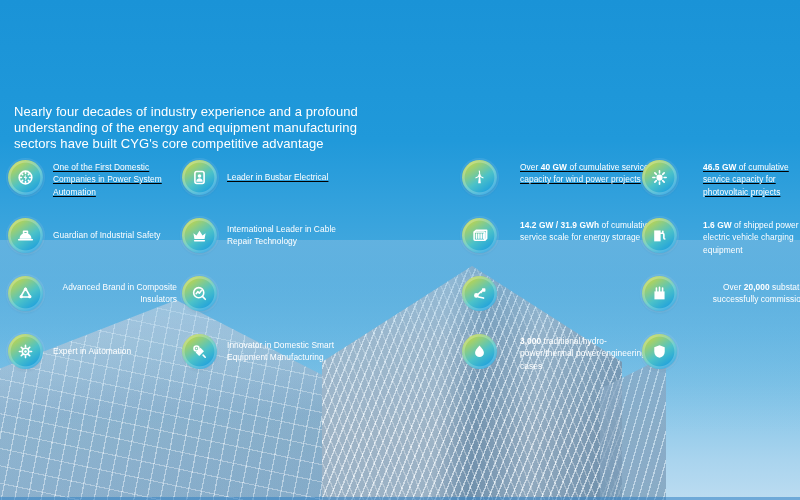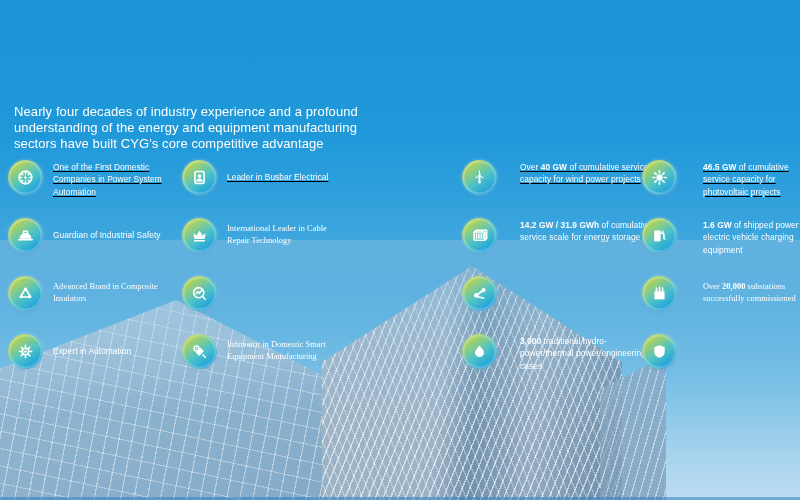--- a/index.html
+++ b/index.html
@@ -109,26 +109,26 @@
 
   
   .col-a .itext{ margin-left:10px; width:124px; }
   .col-b .itext{ margin-left:10px; width:124px; }
   .col-c .itext{ margin-left:23px; width:133px; }
   .col-d .itext{ margin-left:26px; width:112px; }
 
   
   .s0{ position:absolute; top:0px;text-decoration:underline;   }
   .s1{ position:absolute; top:58px;  }
-  .s2{ position:absolute; top:116px; }
+  .s2{ position:absolute; top:116px;text-align:right; }
   .s3{ position:absolute; top:174px; }
 
   
   .center .itext{ padding-top:11px; }
-  .center2 .itext{ padding-top:5px;font-family:Liberation Serif, serif; }
+  .center2 .itext{ padding-top:5px; }
 </style>
 </head>
 <body>
 
 <div id="stage">
 
   <div class="photo">
     <div class="tower tower-left"></div>
     <div class="tower tower-right"></div>
     <div class="tower tower-far"></div>

